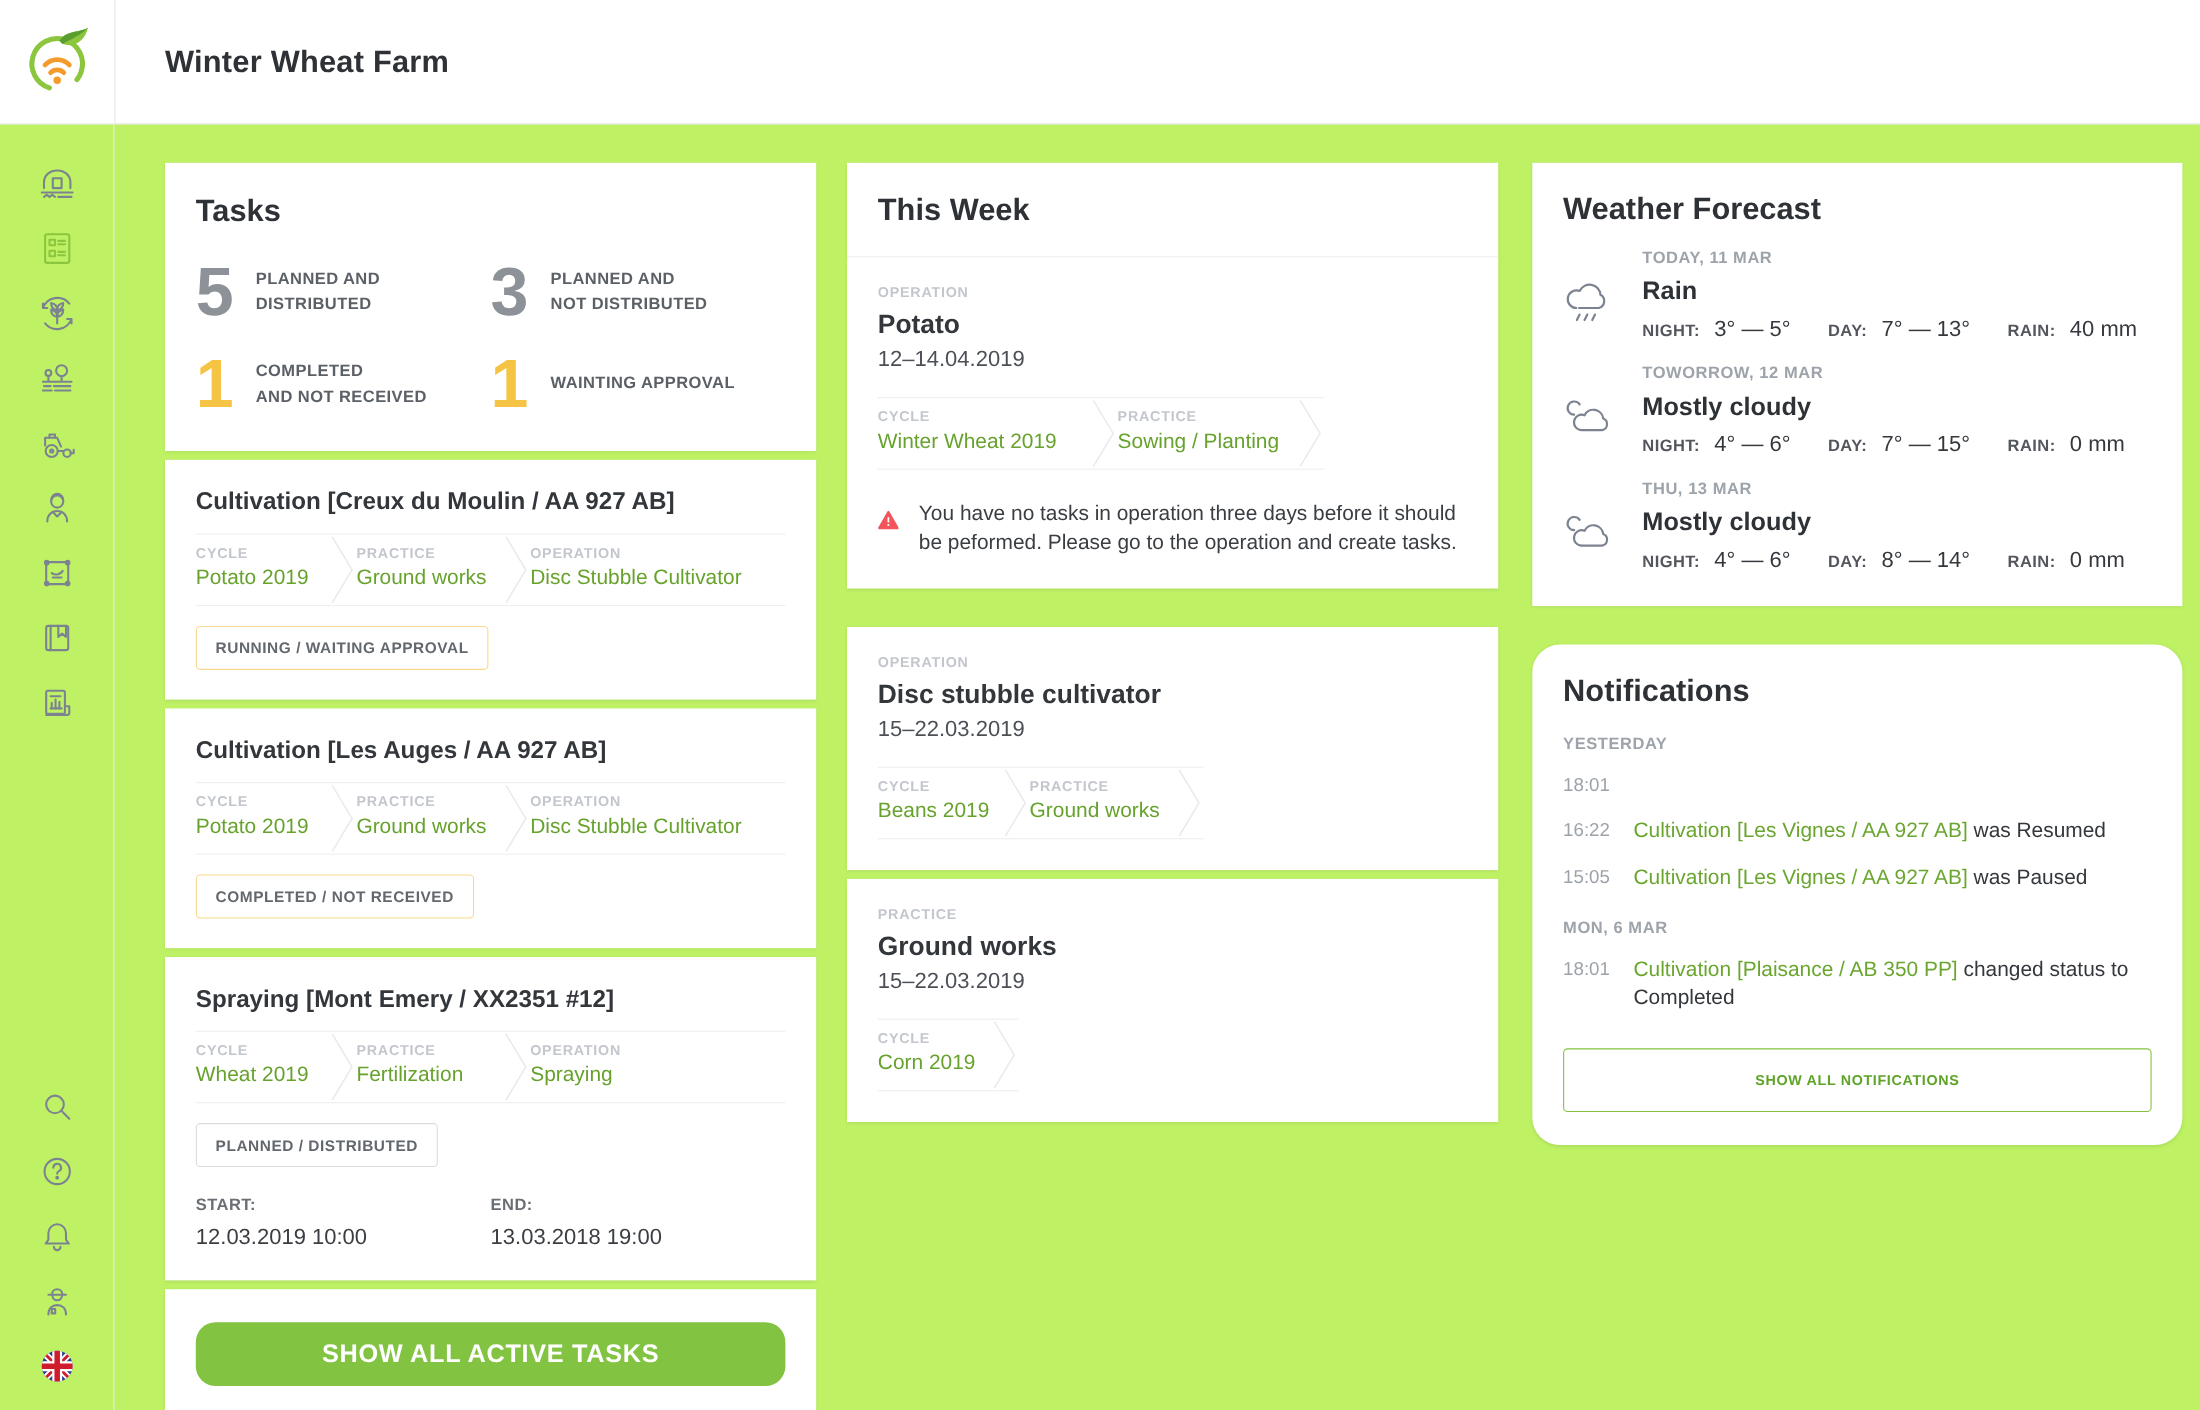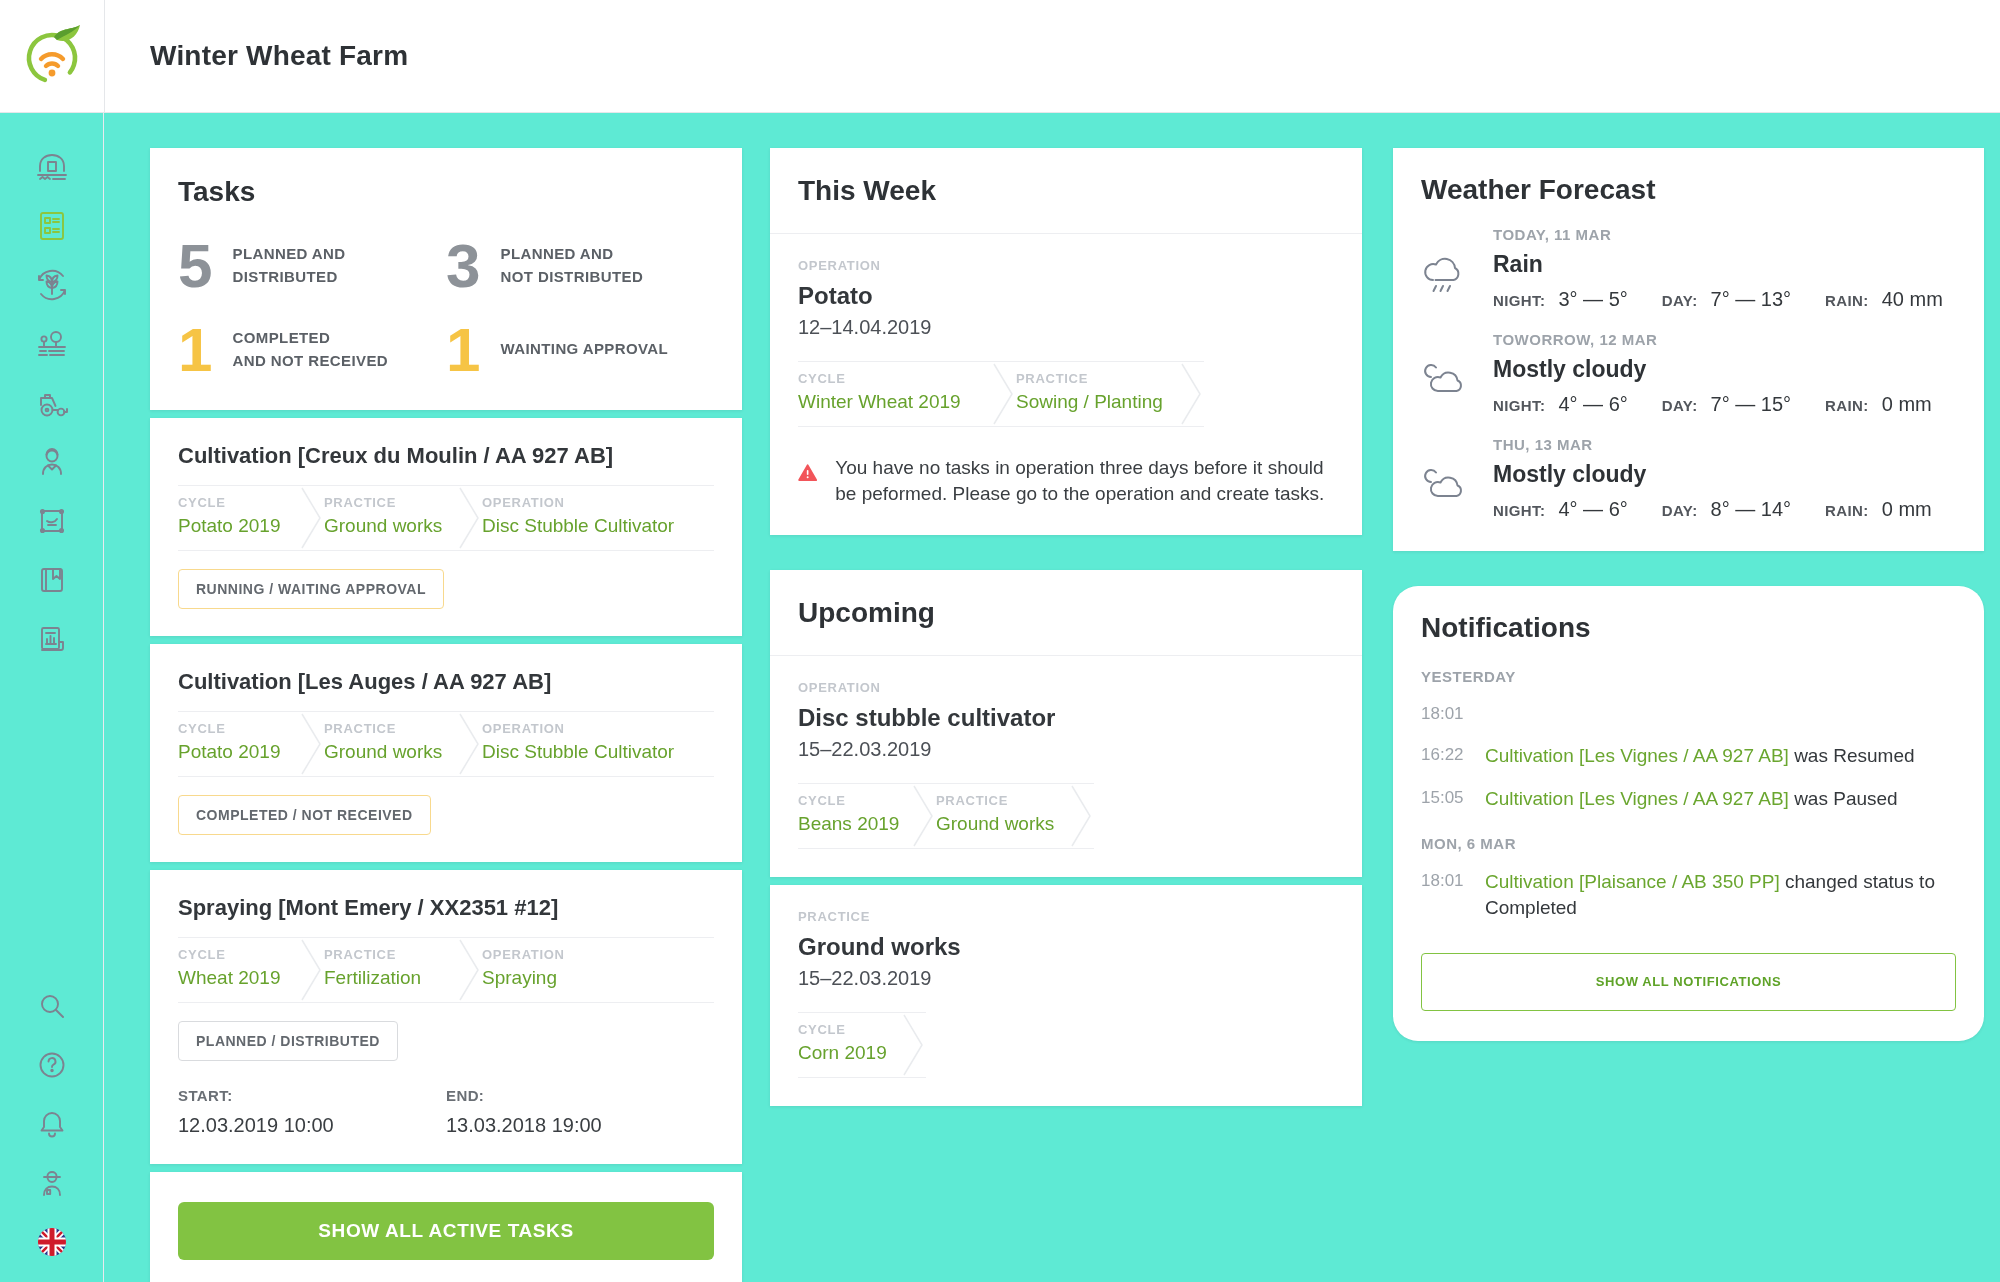--- a/index.html
+++ b/index.html
@@ -1,16 +1,16 @@
 <!DOCTYPE html>
 <html><head>
 <meta charset="utf-8">
 <style>
   html,body{margin:0;padding:0;background:#e9ebef;}
-  .app{position:relative;width:2000px;height:1282px;background:#5eead4;overflow:hidden;
+  .app{position:relative;width:2000px;height:1282px;background:#bef264;overflow:hidden;
        font-family:"Liberation Sans",sans-serif;color:#34383c;}
   
   .header{position:absolute;left:0;top:0;width:2000px;height:112px;background:#fff;
           border-bottom:1px solid #e5e7ea;z-index:3;}
   .logo-cell{position:absolute;left:0;top:0;width:104px;height:112px;border-right:1px solid #e5e7ea;
              display:flex;align-items:center;justify-content:center;background:#fff;}
   .page-title{position:absolute;left:150px;top:0;height:112px;display:flex;align-items:center;
               font-size:28px;font-weight:700;color:#2e3236;letter-spacing:.2px;}
   
   .sidebar{position:absolute;left:0;top:113px;width:104px;height:1169px;border-right:1px solid #e8eaee;
@@ -48,22 +48,22 @@
   .sep{width:26px;flex:none;}
   .sep svg{width:100%;height:100%;display:block;}
   .badge{display:inline-block;margin-top:18px;padding:11px 17px;border-radius:4px;border:1px solid #d9dbde;
          font-size:14px;font-weight:700;color:#63686e;letter-spacing:.5px;}
   .badge.yellow{border-color:#f8d98d;}
   .times{display:flex;margin-top:26px;}
   .time-block{width:50%;}
   .time-label{font-size:15px;font-weight:700;color:#6a6f75;letter-spacing:.4px;margin-bottom:10px;}
   .time-value{font-size:20px;color:#3a3e42;}
   .task-footer{padding:30px 28px;}
-  .btn-primary{display:block;width:100%;height:58px;background:#82c342;border:none;border-radius:6px;
-               color:#fff;font-size:19px;font-weight:700;letter-spacing:.6px;cursor:pointer;
+  .btn-primary{display:block;width:100%;height:58px;background:#82c342;border:none;border-radius:18px;
+               color:#fff;font-size:23px;font-weight:700;letter-spacing:.6px;cursor:pointer;
                font-family:"Liberation Sans",sans-serif;}
   
   .item-name{font-size:24px;font-weight:700;color:#33373b;margin:9px 0 6px;}
   .item-dates{font-size:20px;color:#4c5056;margin-bottom:22px;}
   .warning{display:flex;gap:18px;margin-top:28px;align-items:flex-start;}
   .warn-text{font-size:19px;color:#3a3e42;line-height:1.38;}
   
   .wcard{padding:26px 28px 30px;}
   .wday{display:flex;margin-top:20px;}
   .wicon{width:46px;flex:none;margin:28px 26px 0 0;}
@@ -411,23 +411,20 @@
             <path d="M19 3 L35.5 32 H2.5 Z" fill="#f2555a" stroke="#f2555a" stroke-width="4" stroke-linejoin="round"></path>
             <rect x="17.4" y="12" width="3.2" height="10" rx="1.6" fill="#fff"></rect>
             <circle cx="19" cy="26.5" r="1.9" fill="#fff"></circle>
           </svg>
           <div class="warn-text">You have no tasks in operation three days before it should be peformed. Please go to the operation and create tasks.</div>
         </div>
       </div>
     </section>
 
     <section class="sect">
-      <div class="title-row">
-        <h2 class="card-title">Upcoming</h2>
-      </div>
       <div class="pad">
         <div class="crumb-label">OPERATION</div>
         <div class="item-name">Disc stubble cultivator</div>
         <div class="item-dates">15–22.03.2019</div>
         <div class="crumbs ribbon">
           <div class="crumb" style="min-width:110px">
             <div class="crumb-label">CYCLE</div>
             <div class="crumb-value">Beans 2019</div>
           </div>
           <span class="sep">

